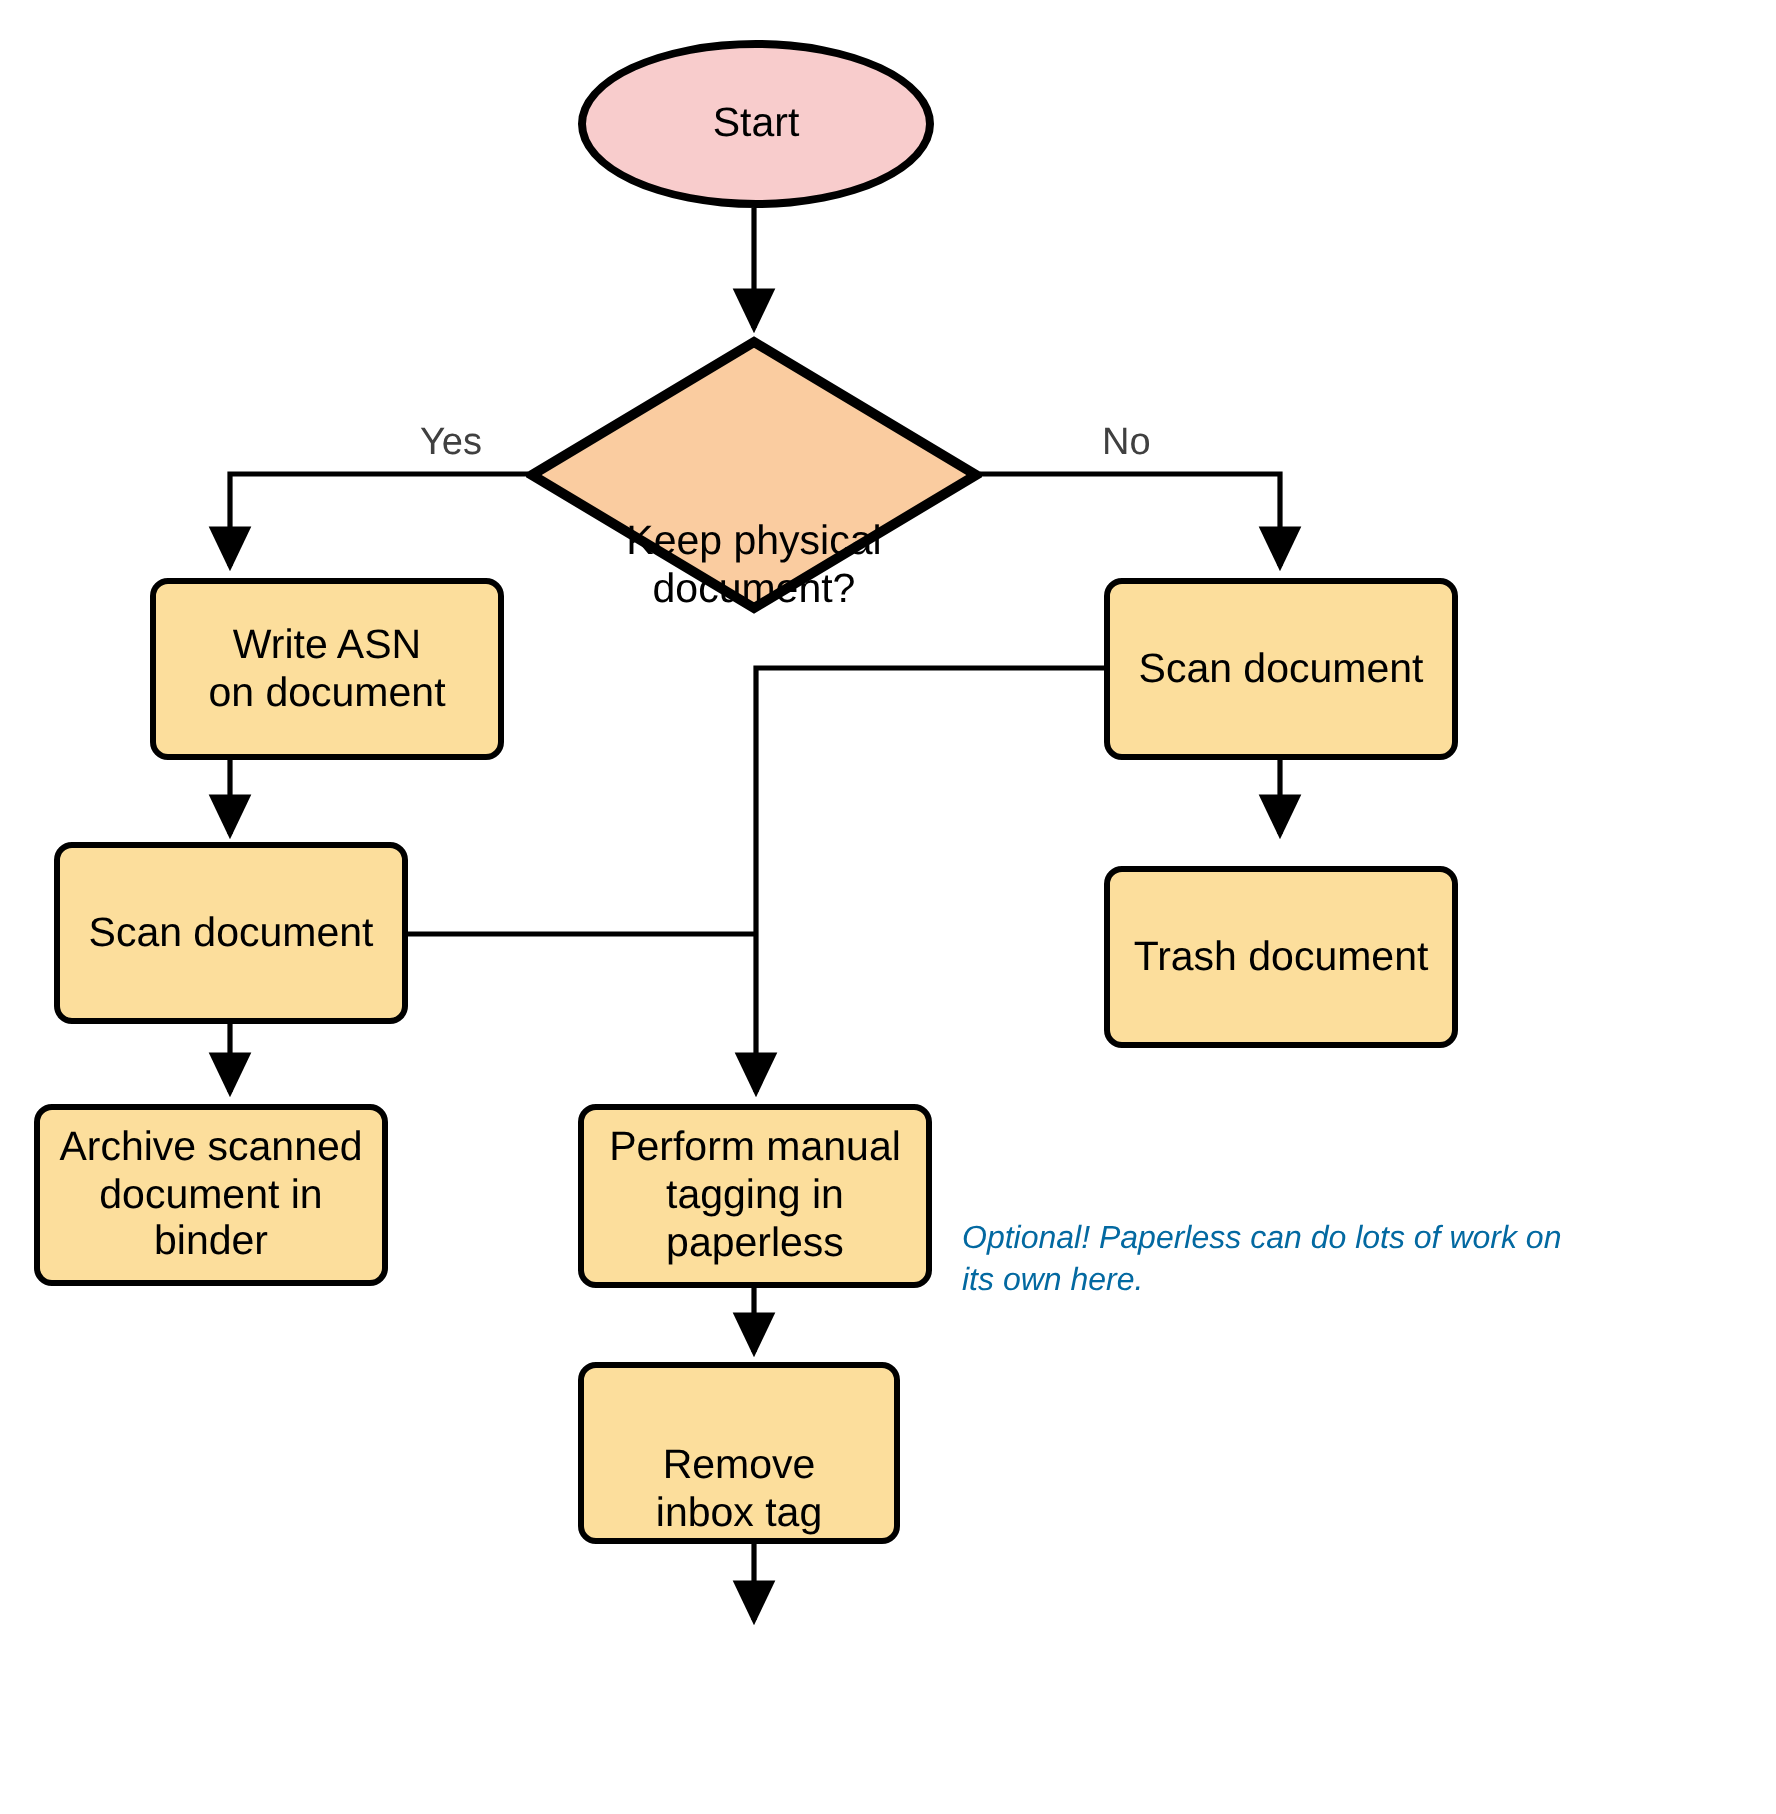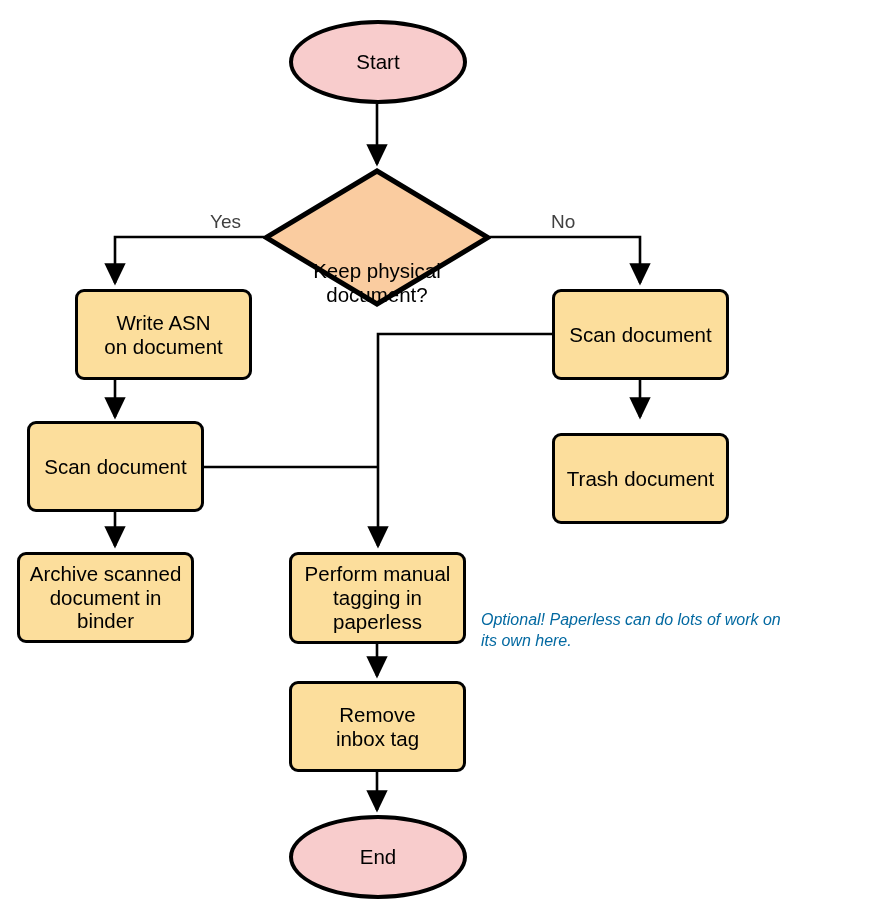--- a/index.html
+++ b/index.html
@@ -160,27 +160,24 @@
   <div class="node node-process" style="left:552px; top:421px; width:177px; height:91px;margin-top:12px;">
     <span>Trash document</span>
   </div>
 
   <div class="node node-process" style="left:289px; top:552px; width:177px; height:92px;">
     <span>Perform manual
 tagging in
 paperless</span>
   </div>
 
-  <div class="node node-process" style="left:289px; top:681px; width:177px; height:91px;">
+  <div class="node node-process" style="left:289px; top:681px; width:161px; height:91px;align-items:flex-end;">
     <span>Remove
 inbox tag</span>
   </div>
 
-  <div class="node node-terminal" style="left:289px; top:815px; width:178px; height:84px;">
-    <span>End</span>
-  </div>
 
   <div class="annotation" style="left:481px; top:588px; width:400px;">
     <span>Optional! Paperless can do lots of work on
 its own here.</span>
   </div>
 
 </div>
 
 </body></html>

